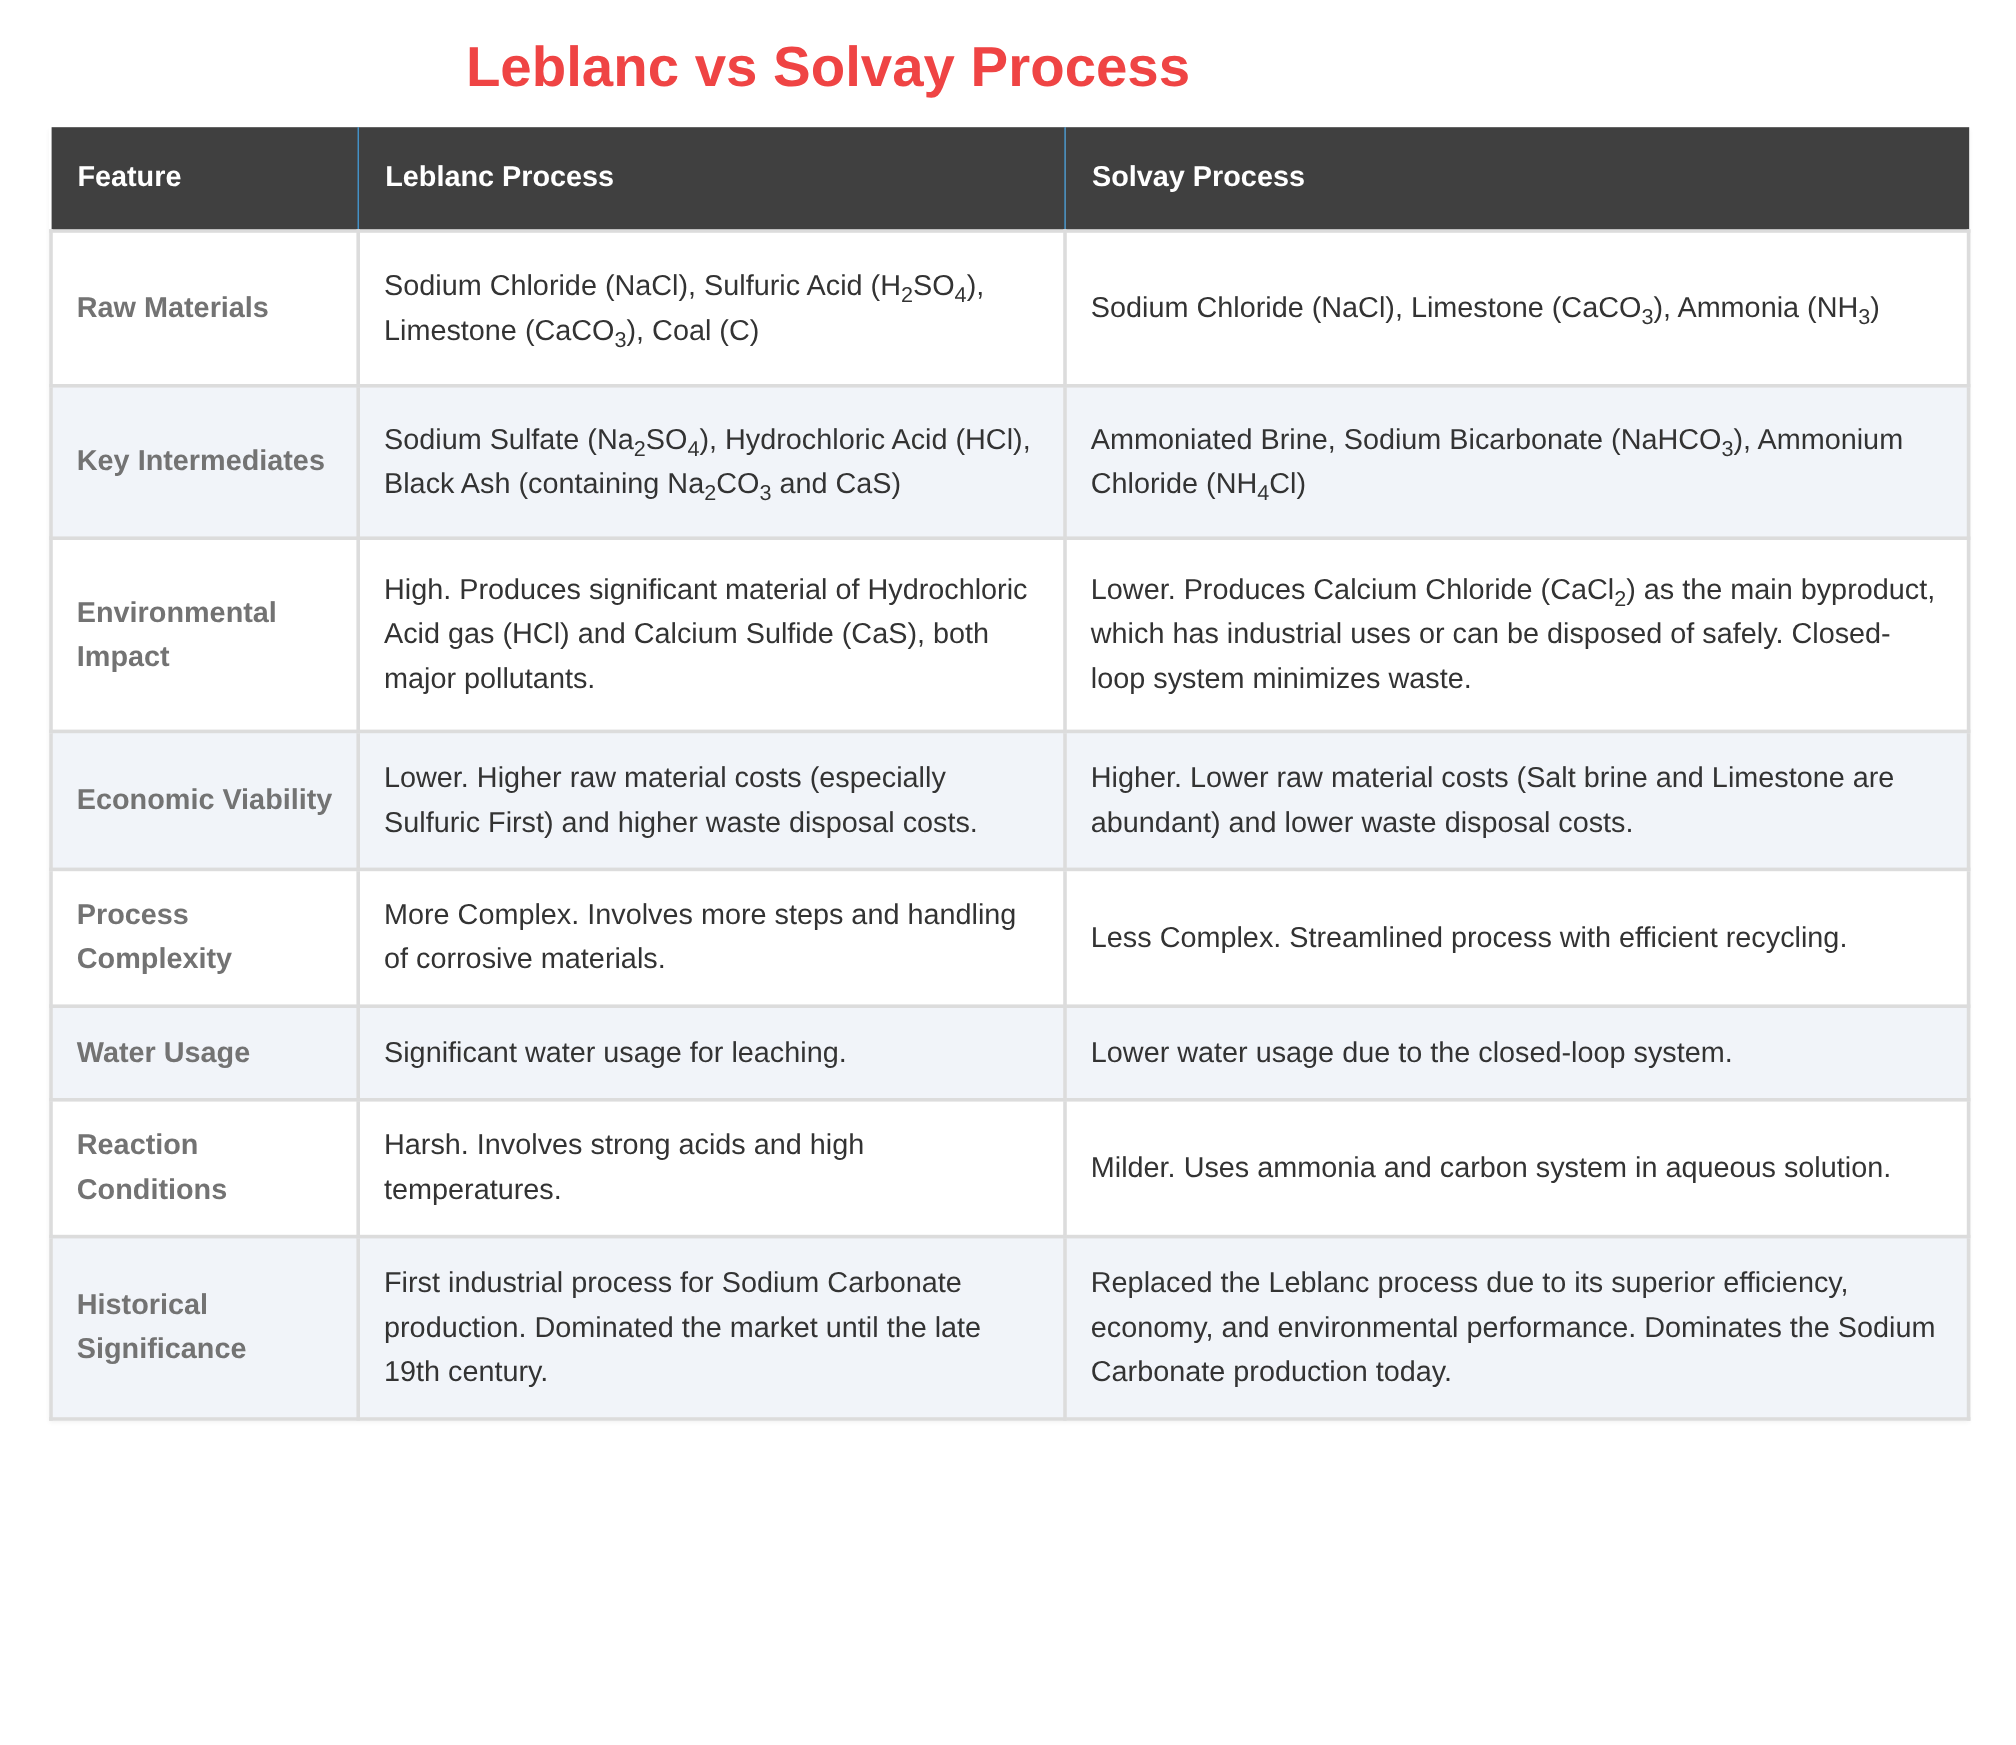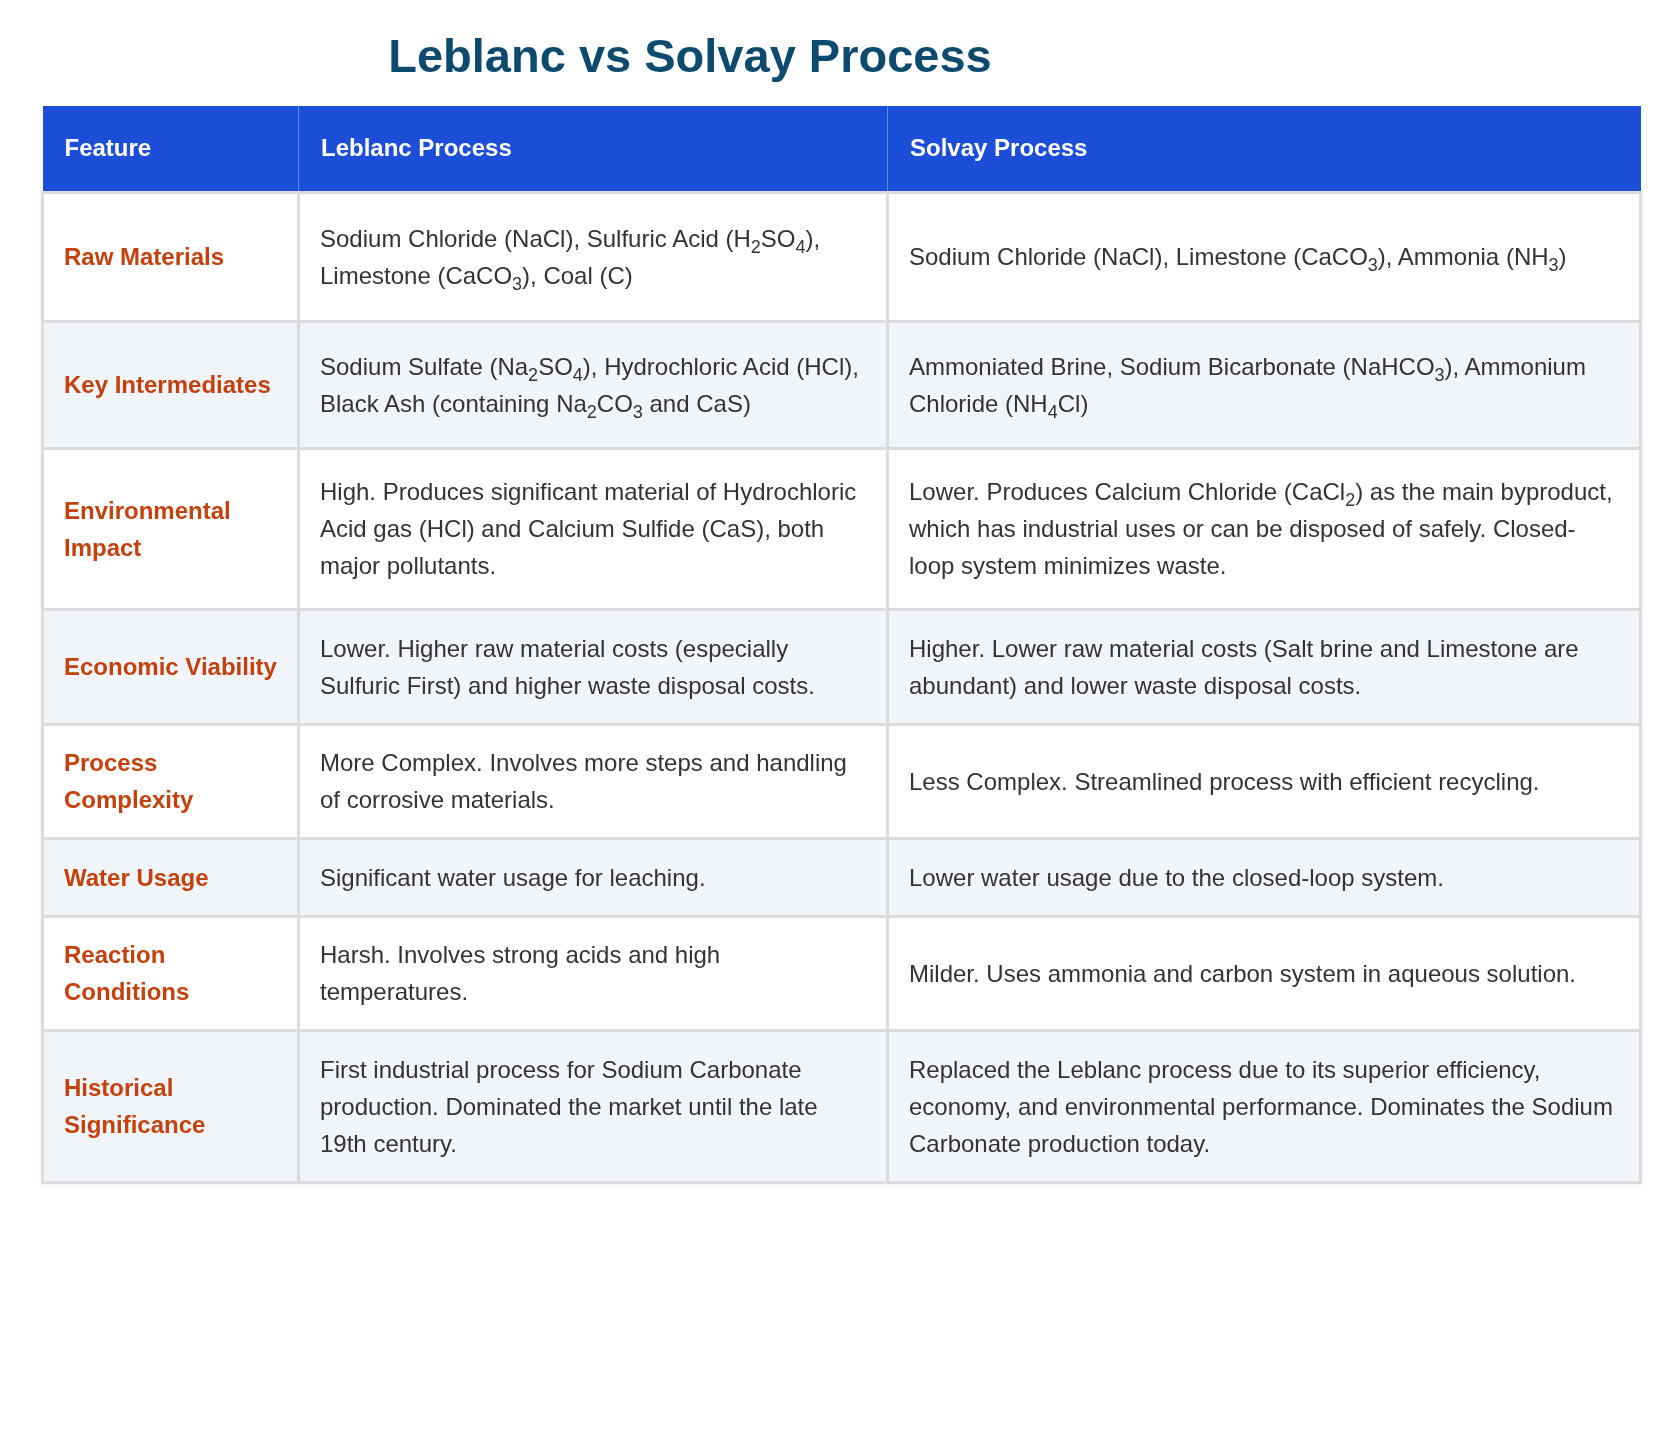--- a/index.html
+++ b/index.html
@@ -16,42 +16,42 @@
   }
   .page-title {
     position: absolute;
     left: 0;
     top: 26px;
     width: 1380px;
     text-align: center;
     font-family: "Liberation Sans", sans-serif;
     font-size: 47px;
     font-weight: bold;
-    color: #0c4a6e;
+    color: #ef4444;
     line-height: 60px;
     margin: 0;
     letter-spacing: 0px;
   }
   .table-wrap {
     position: absolute;
     left: 41px;
     top: 106px;
     width: 1598px;
   }
   table.compare {
     width: 1598px;
     border-collapse: collapse;
     table-layout: fixed;
     box-shadow: 0 2px 4px rgba(0,0,0,0.06);
   }
   table.compare col.c1 { width: 256px; }
   table.compare col.c2 { width: 589px; }
   table.compare col.c3 { width: 753px; }
   table.compare thead th {
-    background: #1d4ed8;
+    background: #404040;
     color: #ffffff;
     font-size: 24px;
     font-weight: bold;
     text-align: left;
     height: 86px;
     padding: 0 22px;
     box-sizing: border-box;
     border-left: 1px solid #3f9fe0;
     border-bottom: 2px solid #5aa9e3;
   }
@@ -60,21 +60,21 @@
     border: 3px solid #dcdcdc;
     padding: 0 20px;
     font-size: 24px;
     line-height: 37px;
     vertical-align: middle;
     color: #333333;
     box-sizing: border-box;
   }
   table.compare tbody td.feature {
     font-weight: bold;
-    color: #c2410c;
+    color: #737373;
     margin-top: 22px;
   }
   table.compare tbody tr:nth-child(odd) td { background: #ffffff; }
   table.compare tbody tr:nth-child(even) td { background: #f1f4f9; }
   table.compare tbody td sub {
     font-size: 18px;
     line-height: 0;
     vertical-align: -6px;
   }
   tr.r1 td { height: 129px; }

